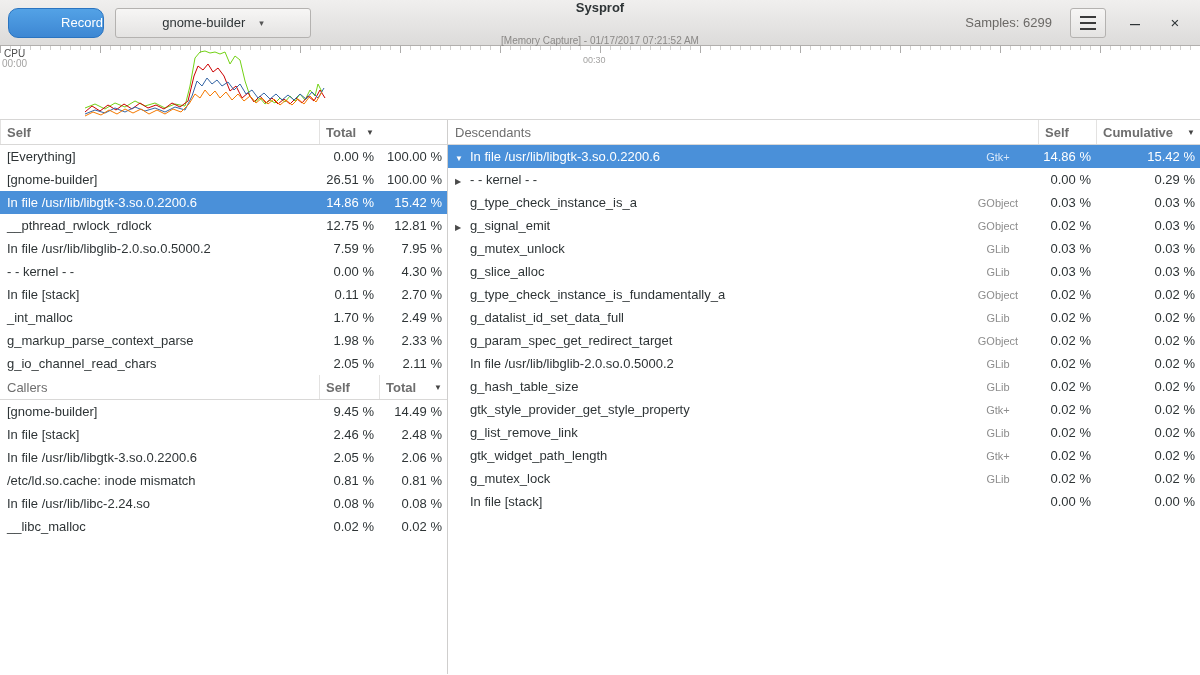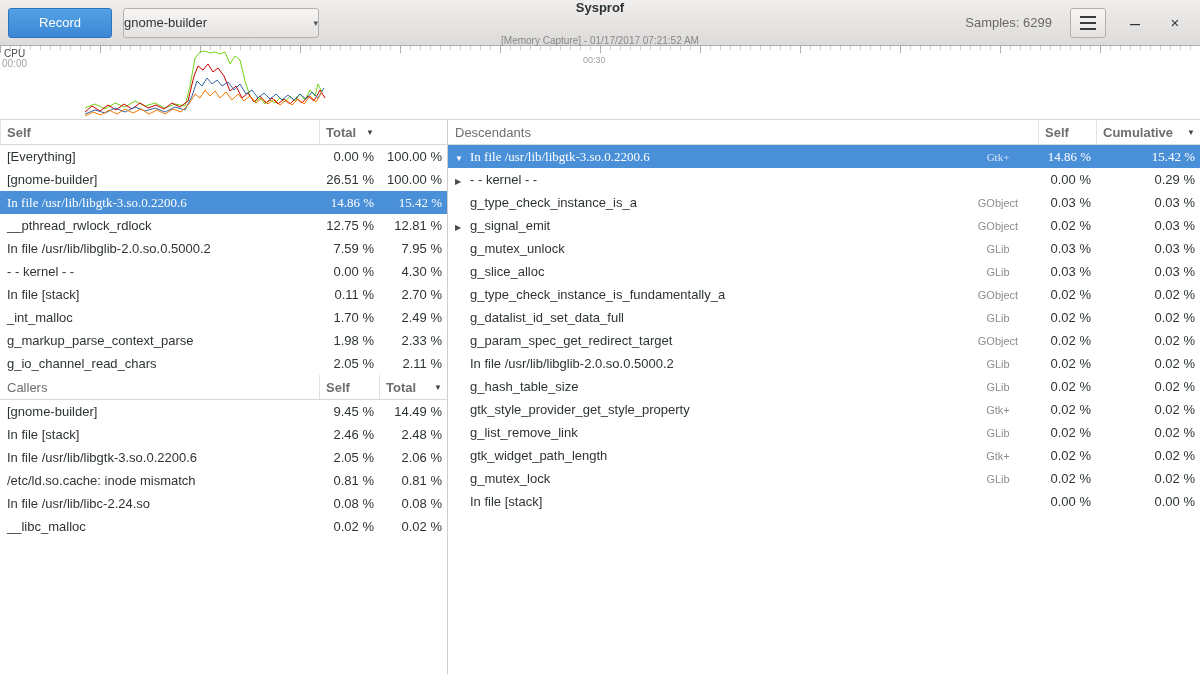--- a/index.html
+++ b/index.html
@@ -13,30 +13,31 @@
   button { font-family: inherit; font-size: inherit; cursor: pointer; }
 
   
   .headerbar {
     position: relative; height: 46px;
     display: flex; align-items: center;
     background: linear-gradient(to bottom, #f0efee, #dcdbda);
     border-bottom: 1px solid #b1afad;
   }
   .btn-record {
-    margin-left: 8px; width: 104px; height: 30px;
+    margin-left: 8px; width: 96px; height: 30px;
     background: linear-gradient(to bottom, #53a2e6, var(--record, #3d87d3));
-    border: 1px solid #2a74c0; border-radius: 3px;
+    border: 1px solid #2a74c0; border-radius: 10px;
     color: #fff;
+    text-align: right;
   }
   .process-select {
     margin-left: 11px; width: 196px; height: 30px;
     background: linear-gradient(to bottom, #f7f6f5, #e4e3e2);
     border: 1px solid #b4b2b0; border-radius: 3px;
-    display: flex; align-items: center; justify-content: space-between; gap: 14px;
+    display: flex; align-items: center; justify-content: center; gap: 14px;
     color: #2e3436;
   }
   .dd-arrow { font-size: 9px; color: #555; }
   .title-block {
     position: absolute; left: 0; right: 0; top: 0; height: 46px;
     display: flex; flex-direction: column; align-items: center; justify-content: space-between;
     pointer-events: none;
   }
   .title { font-weight: bold; font-size: 13px; color: #2e3436; }
   .subtitle { font-size: 10px; color: #8a8886; margin-top: 2px; }
@@ -81,21 +82,21 @@
   .sort { margin-left: auto; padding-right: 5px; font-size: 8px; color: #444; }
 
   .trow { height: 23px; align-items: center; background: #fff; }
   .cell { overflow: hidden; white-space: nowrap; }
   .cell.name { padding-left: 7px; }
   .cell.num { text-align: right; padding-right: 5px; }
   .cell.badge { text-align: center; padding-right: 10px; color: #8d8d8d; font-size: 11px; }
   .indent1 { padding-left: 23px; }
   .exp { display: inline-block; width: 15px; font-size: 8px; color: #4a4a4a; }
   .selected { background: var(--accent, #4a90d9); }
-  .selected .cell, .selected .exp { color: #fff; font-family: Liberation Serif, serif; }
+  .selected .cell, .selected .exp { color: #fff; }
   .selected .cell.badge { color: #d7e7f8; }
 </style>
 </head>
 <body>
 
 <div class="headerbar">
   <button class="btn-record">Record</button>
   <button class="process-select">
     <span>gnome-builder</span>
     <span class="dd-arrow">▾</span>

